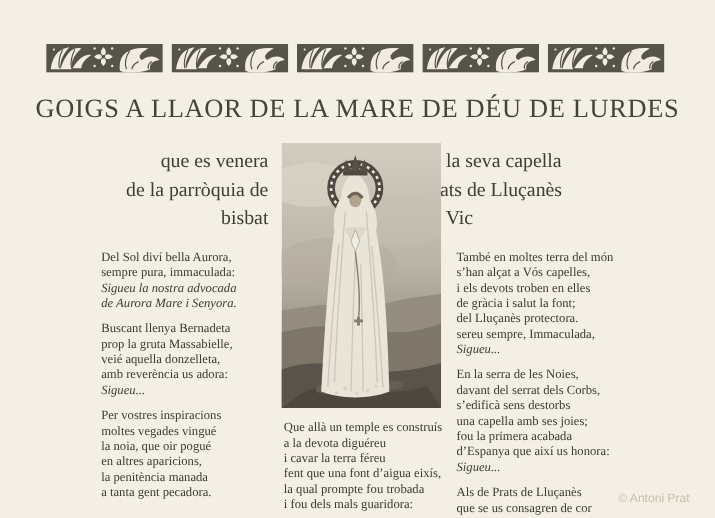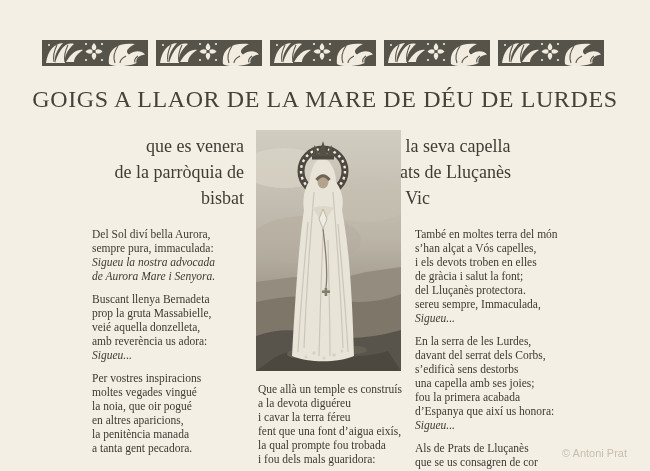--- a/index.html
+++ b/index.html
@@ -243,21 +243,21 @@
     <div class="stanza">
       <div class="vline">També en moltes terra del món</div>
       <div class="vline">s’han alçat a Vós capelles,</div>
       <div class="vline">i els devots troben en elles</div>
       <div class="vline">de gràcia i salut la font;</div>
       <div class="vline">del Lluçanès protectora.</div>
       <div class="vline">sereu sempre, Immaculada,</div>
       <div class="vline it">Sigueu...</div>
     </div>
     <div class="stanza">
-      <div class="vline">En la serra de les Lurdes,</div>
+      <div class="vline">En la serra de les Noies,</div>
       <div class="vline">davant del serrat dels Corbs,</div>
       <div class="vline">s’edificà sens destorbs</div>
       <div class="vline">una capella amb ses joies;</div>
       <div class="vline">fou la primera acabada</div>
       <div class="vline">d’Espanya que així us honora:</div>
       <div class="vline it">Sigueu...</div>
     </div>
     <div class="stanza">
       <div class="vline">Als de Prats de Lluçanès</div>
       <div class="vline">que se us consagren de cor</div>

